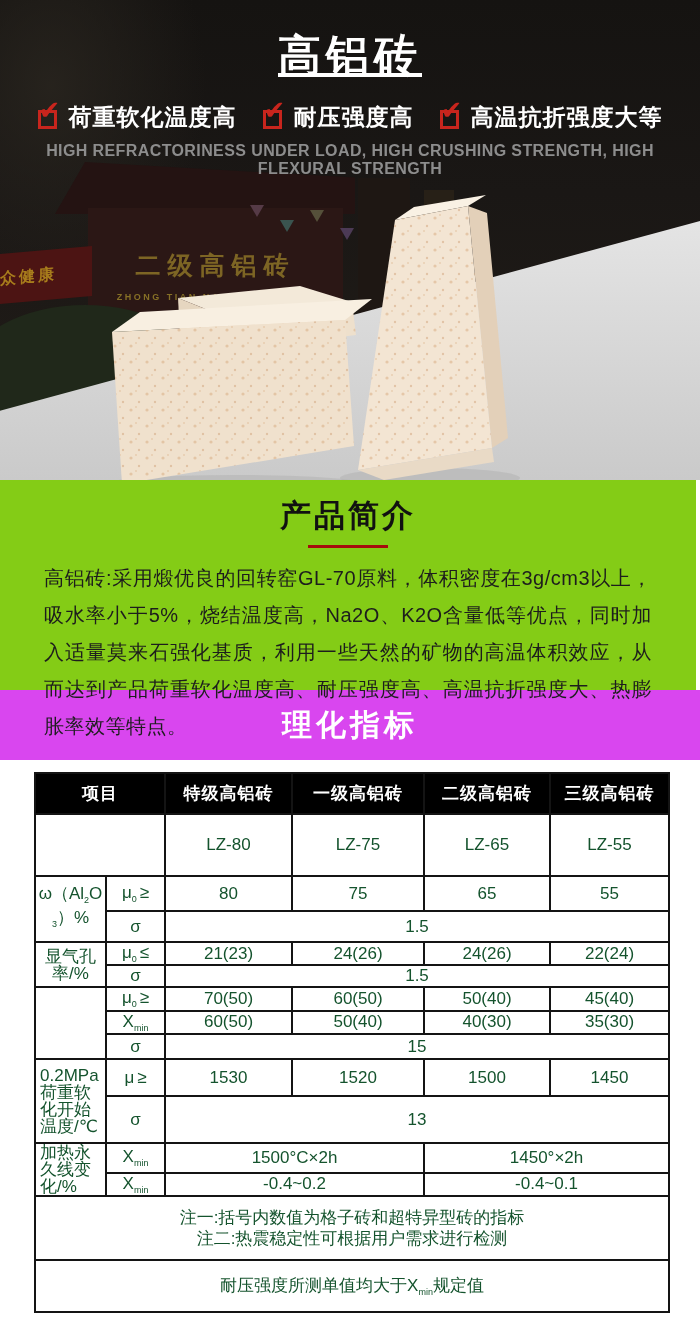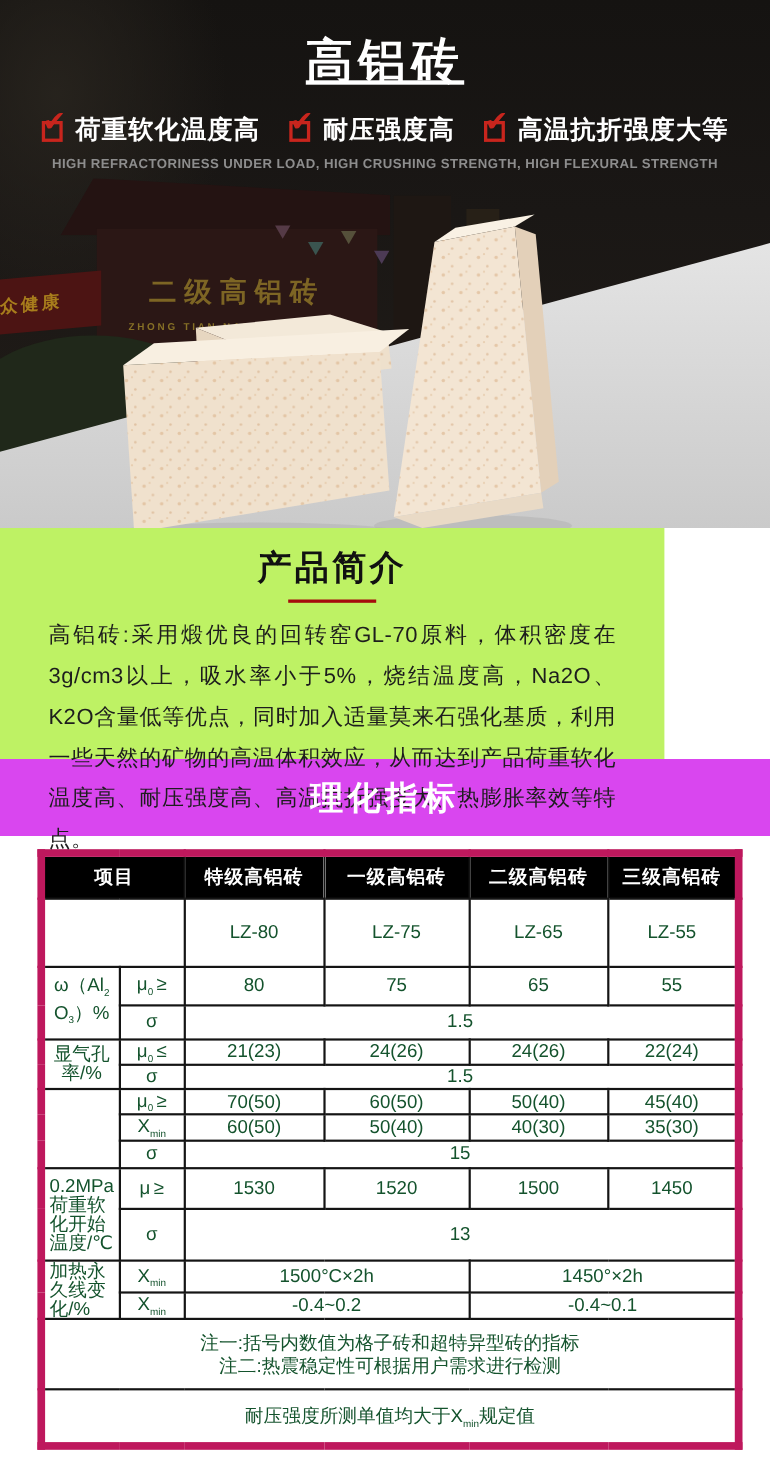--- a/index.html
+++ b/index.html
@@ -48,36 +48,36 @@
 
   
   .hero-text { position:absolute; left:0; top:0; width:700px; text-align:center; }
   .hero-title { color:#ffffff; font-size:43px; font-weight:bold; letter-spacing:5px; margin-top:27px;text-decoration:underline; }
   .badges { display:flex; justify-content:center; align-items:center; gap:26px; margin-top:17px; }
   .badge { display:flex; align-items:center; gap:9px; }
   .check-icon { position:relative; width:22px; height:22px; display:inline-block; }
   .check-box { position:absolute; left:0; bottom:0; width:19px; height:19px; border:3px solid #c8251d; }
   .check-tick { position:absolute; left:1px; top:-10px; color:#c8251d; font-size:26px; font-weight:bold; line-height:1; }
   .badge-label { color:#ffffff; font-size:23px; font-weight:bold; letter-spacing:1px; }
-  .subtitle-en { color:#8d8d8d; font-size:12px; font-weight:bold; letter-spacing:.4px; margin-top:9px; }
-
-  
-  .intro { width:604px; height:210px; background:#bef264; padding-top:15px; }
+  .subtitle-en { color:#8d8d8d; font-size:16px; font-weight:bold; letter-spacing:.4px; margin-top:9px; }
+
+  
+  .intro { width:696px; height:210px; background:#84cc16; padding-top:15px; }
   .intro-title { text-align:center; color:#111; font-size:31px; font-weight:bold; letter-spacing:3px; }
   .red-line { width:80px; height:3px; background:#a50d0d; margin:8px auto 0 auto; }
   .intro-text { margin:12px 44px 0 44px; color:#1d1d1d; font-size:20px; line-height:37px;
     text-align:justify; letter-spacing:.5px; }
 
   
   .banner { width:700px; height:70px; background:#d946ef; display:flex; align-items:center; justify-content:center; }
   .banner-title { color:#ffffff; font-size:30px; font-weight:bold; letter-spacing:4px; }
 
   
   .table-wrap { background:#ffffff; padding:12px 0 0 34px; }
-  table.spec { border-collapse:collapse; table-layout:fixed; width:634px; border:7px solid #be185d; }
+  table.spec { border-collapse:collapse; table-layout:fixed; width:634px; border:2px solid #be185d; }
   table.spec td, table.spec th { border:2px solid #141414; text-align:center; vertical-align:middle;
     color:#14532d; font-size:17px; overflow:hidden; }
   .th-black { background:#000000; color:#ffffff !important; font-size:19px; font-weight:bold; letter-spacing:1px; }
   .r-header { height:41px; } .r-grades { height:62px; }
   .r-35{height:35px;} .r-31{height:31px;} .r-30{height:20px;} .r-25{height:25px;}
   .r-37{height:37px;} .r-47{height:47px;} .r-29{height:29px;} .r-23{height:23px;}
   .r-notes{height:64px;} .r-foot{height:52px;}
   td.rowlabel { font-size:13px; word-break:break-all; line-height:17px; padding:0 2px; }
   td.rowlabel.left { text-align:left; padding-left:4px; }
   td.sublabel { font-size:16px; }

